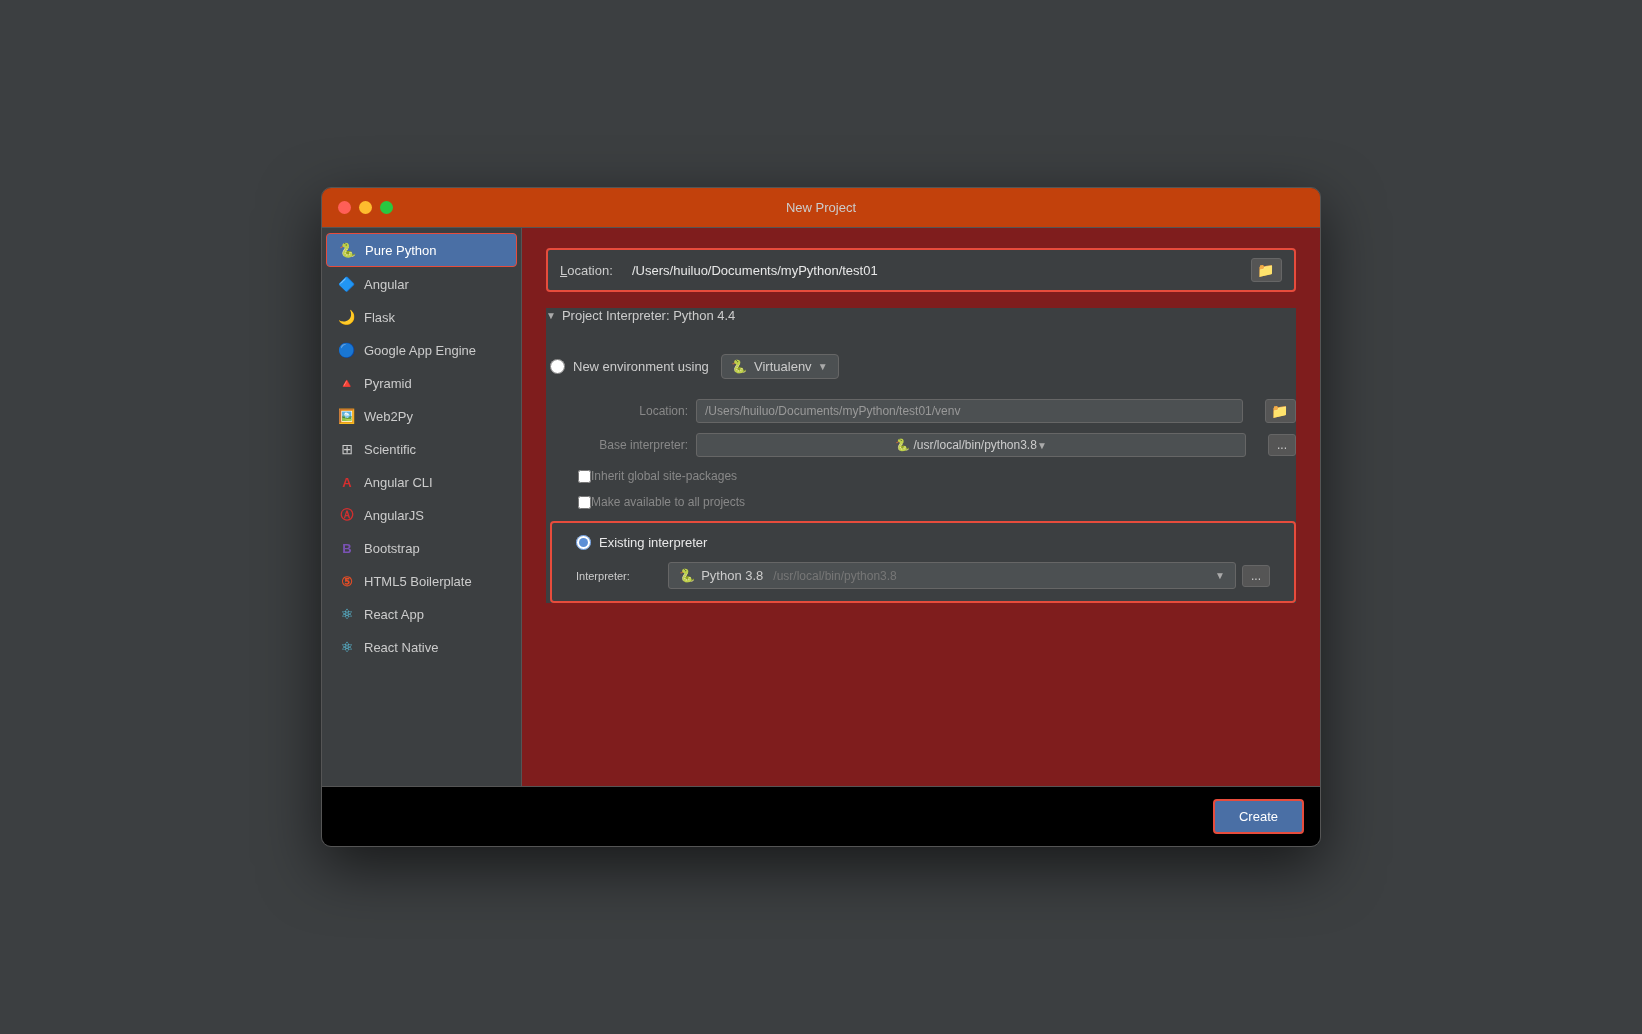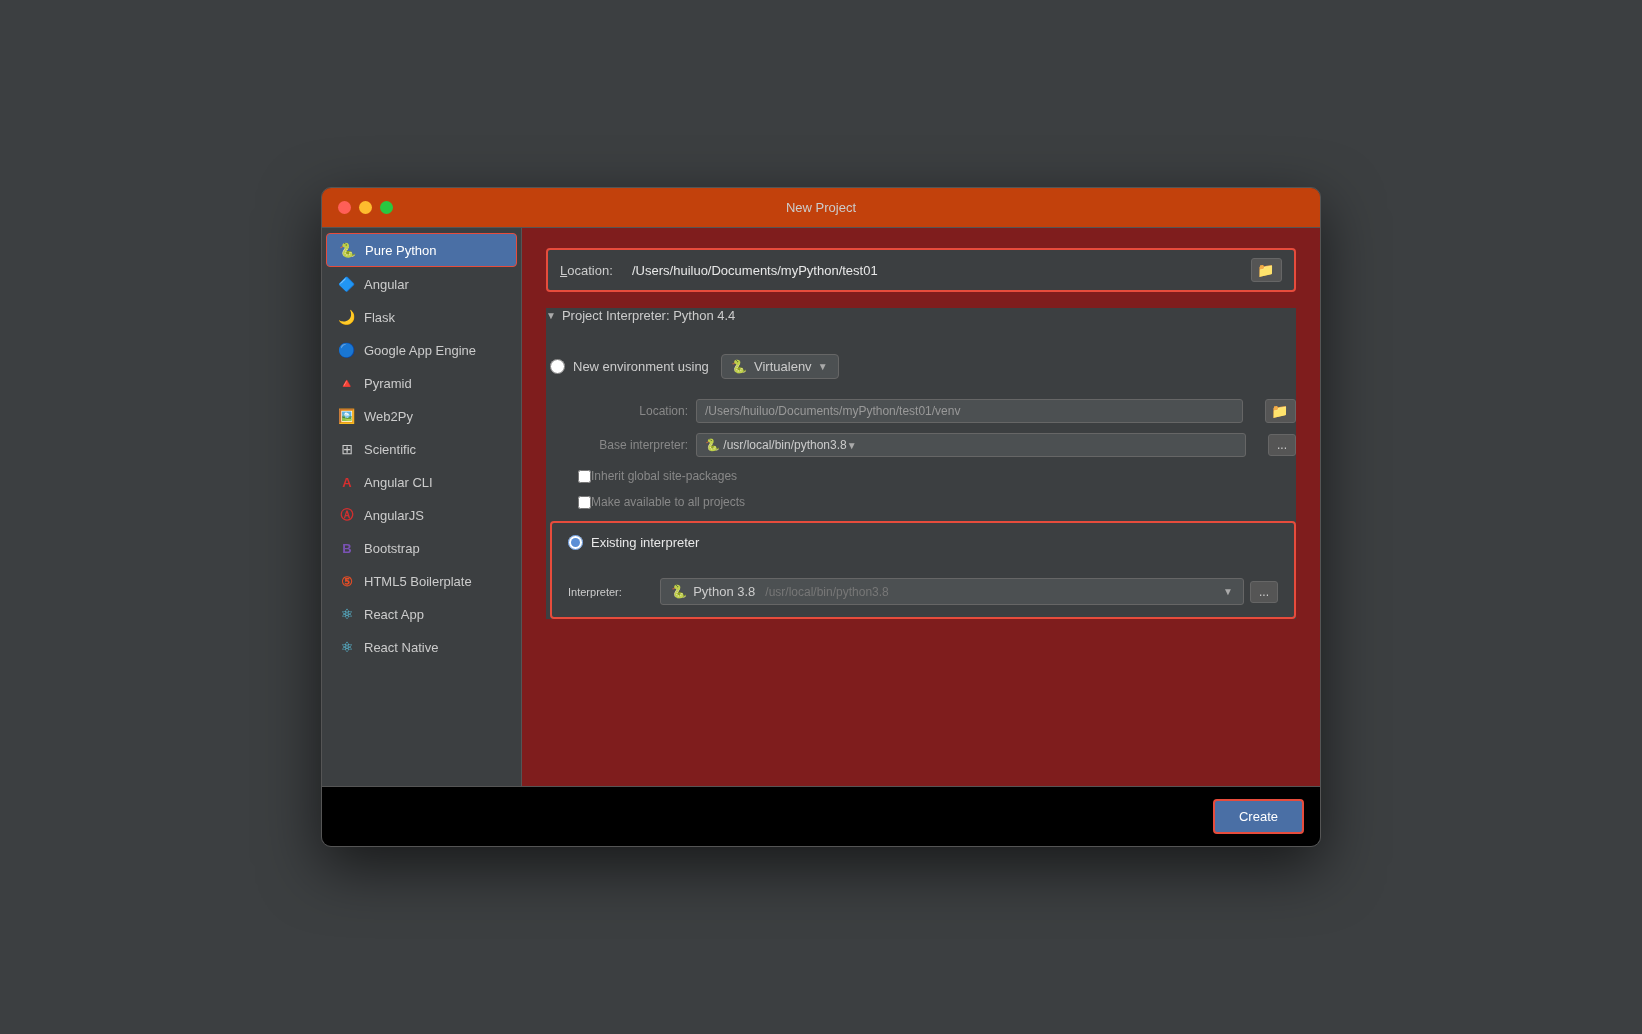--- a/index.html
+++ b/index.html
@@ -220,21 +220,21 @@
       flex: 1;
       display: flex;
       align-items: center;
       background: #4c5052;
       border: 1px solid #666;
       border-radius: 3px;
       padding: 4px 8px;
       color: #ccc;
       font-size: 12px;
       cursor: pointer;
-      justify-content: flex-start;
+      justify-content: center;
     }
     .btn-dots {
       background: #555;
       border: 1px solid #666;
       border-radius: 3px;
       color: #ccc;
       font-size: 12px;
       padding: 3px 8px;
       cursor: pointer;
       white-space: nowrap;
@@ -250,24 +250,24 @@
       cursor: pointer;
       accent-color: #5c8fd6;
     }
     .checkbox-label {
       color: #888;
       font-size: 12px;
     }
     .existing-section {
       border: 2px solid #e74c3c;
       border-radius: 4px;
-      padding: 12px 16px;
+      padding: 12px 24px;
       display: flex;
       flex-direction: column;
-      gap: 28px;
+      gap: 12px;
     }
     .existing-radio-row {
       display: flex;
       align-items: center;
       gap: 8px;
     }
     .interp-row {
       display: flex;
       align-items: center;
       gap: 12px;

